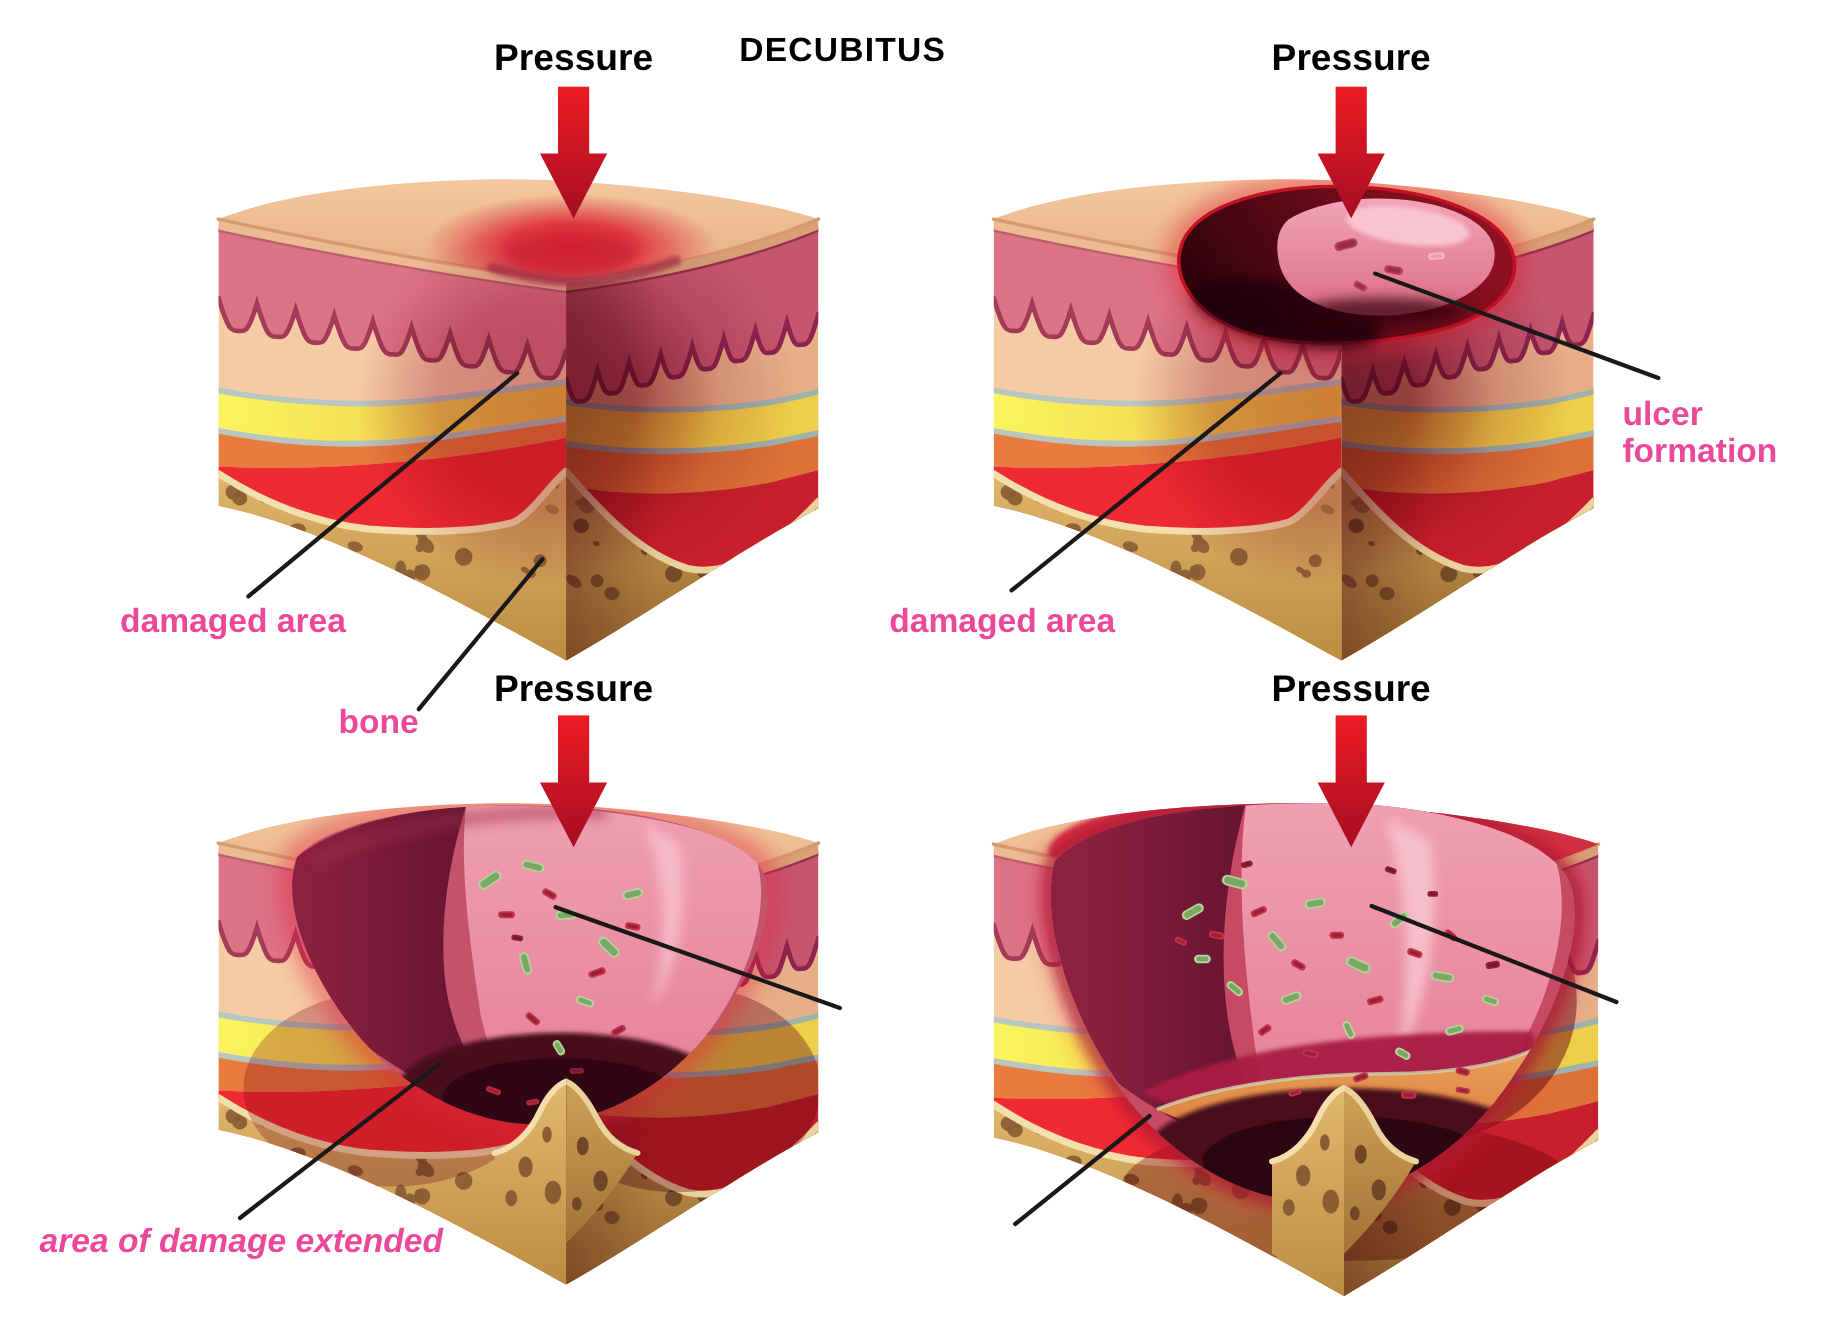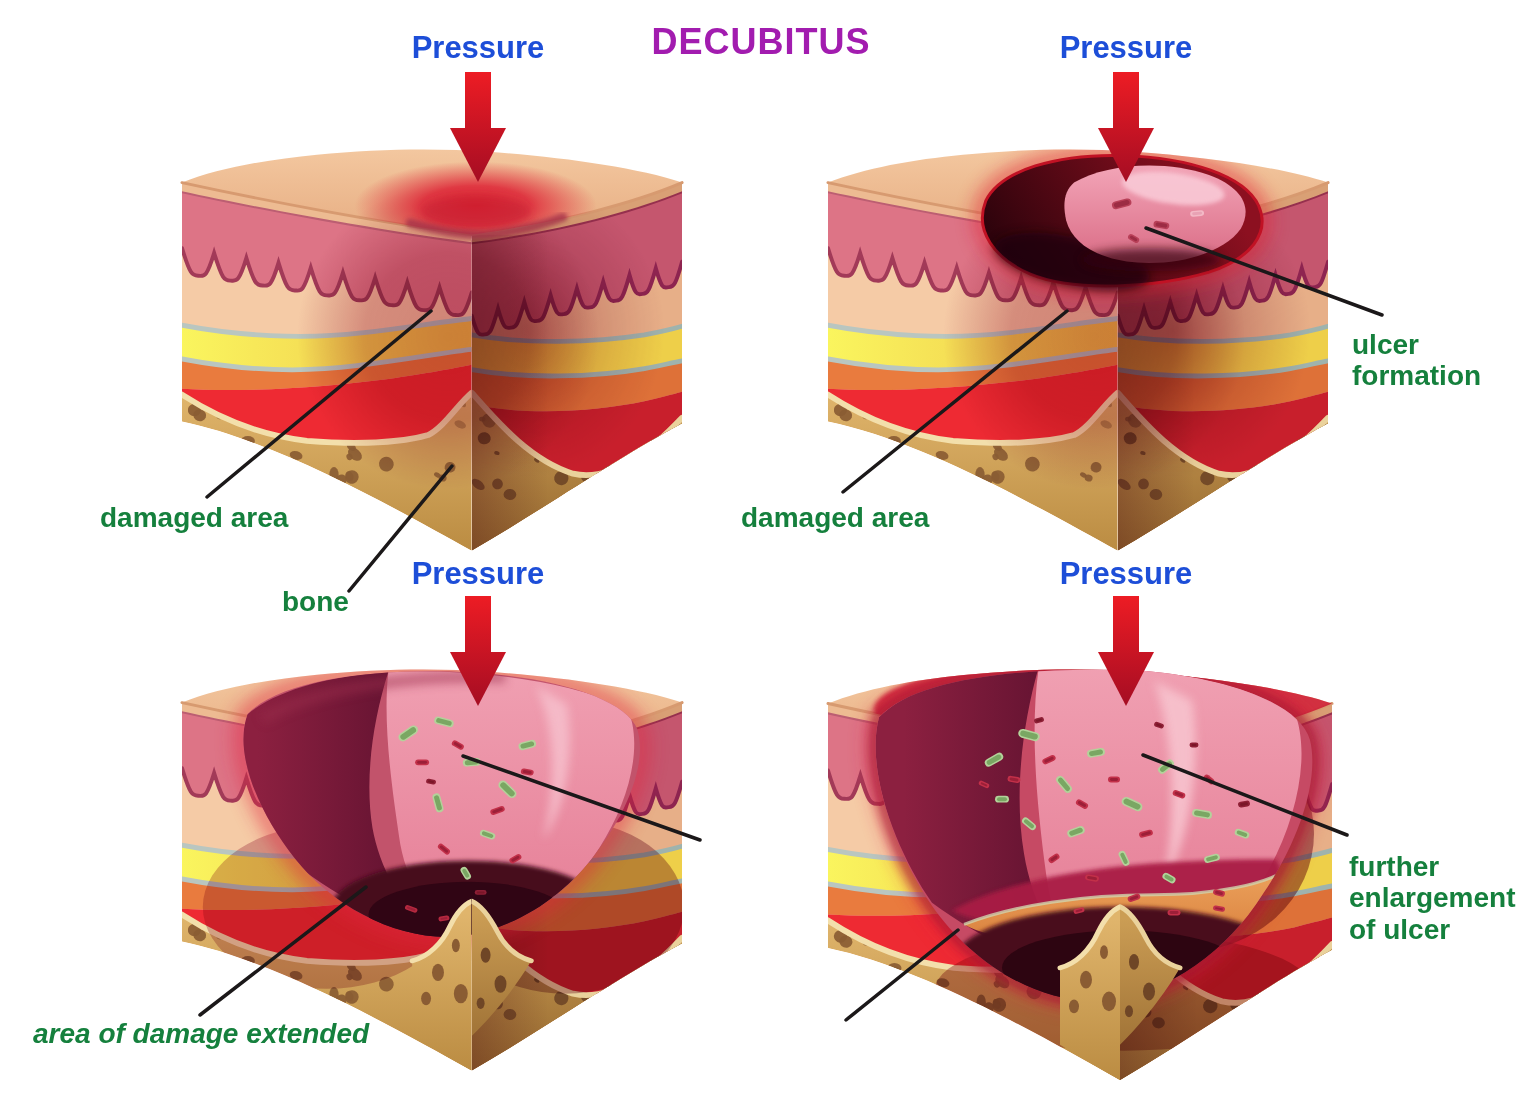--- a/index.html
+++ b/index.html
@@ -1,21 +1,21 @@
 <!DOCTYPE html>
 <html><head>
 <meta charset="utf-8">
 <style>
   html,body{margin:0;padding:0;background:#fff;}
   .canvas{position:relative;width:1536px;height:1114px;background:#ffffff;overflow:hidden;
           font-family:"Liberation Sans",sans-serif;}
-  .title{position:absolute;left:616px;top:18px;width:290px;text-align:center;
-         font-weight:700;font-size:36px;line-height:47px;letter-spacing:1px;color:#a21caf;}
-  .pressure{position:absolute;width:180px;text-align:center;font-weight:700;font-size:31px;color:#1d4ed8;}
-  .ann{position:absolute;font-weight:700;font-size:28px;line-height:1.12;color:#15803d;}
+  .title{position:absolute;left:616px;top:18px;width:290px;text-align:left;
+         font-weight:700;font-size:28px;line-height:47px;letter-spacing:1px;color:#000000;}
+  .pressure{position:absolute;width:180px;text-align:center;font-weight:700;font-size:31px;color:#000000;}
+  .ann{position:absolute;font-weight:700;font-size:28px;line-height:1.12;color:#ec4899;}
   .nowrap{white-space:nowrap;}
   svg.block{position:absolute;}
   .arrow{position:absolute;width:60px;height:112px;}
   #leaders{position:absolute;left:0;top:0;pointer-events:none;}
 </style>
 </head>
 <body>
 
 <div class="canvas">
 
@@ -1251,14 +1251,13 @@
       <line x1="1347" y1="835" x2="1143" y2="755"></line>
       <line x1="846" y1="1020" x2="958" y2="930"></line>
     </g>
   </svg>
 
   <div class="ann nowrap" style="left:100px;top:502px;">damaged area</div>
   <div class="ann nowrap" style="left:282px;top:586px;">bone</div>
   <div class="ann nowrap" style="left:741px;top:502px;">damaged area</div>
   <div class="ann" style="left:1352px;top:329px;width:170px;">ulcer formation</div>
   <div class="ann nowrap" style="left:33px;top:1018px;font-style:italic;">area of damage extended</div>
-  <div class="ann" style="left:1349px;top:851px;width:180px;">further enlargement of ulcer</div>
 </div>
 
 </body></html>

